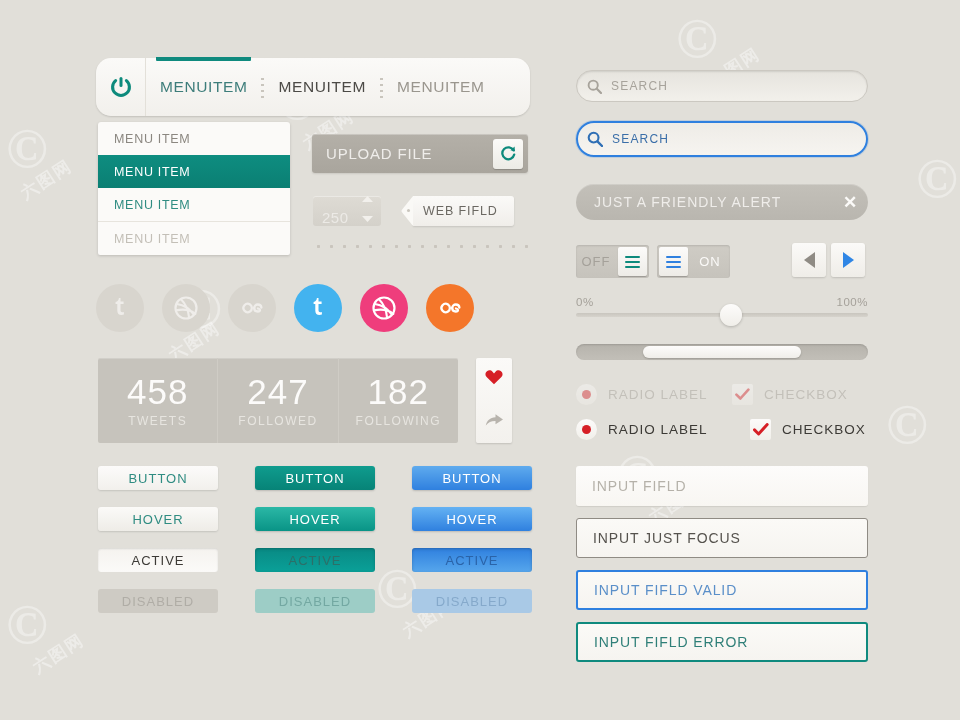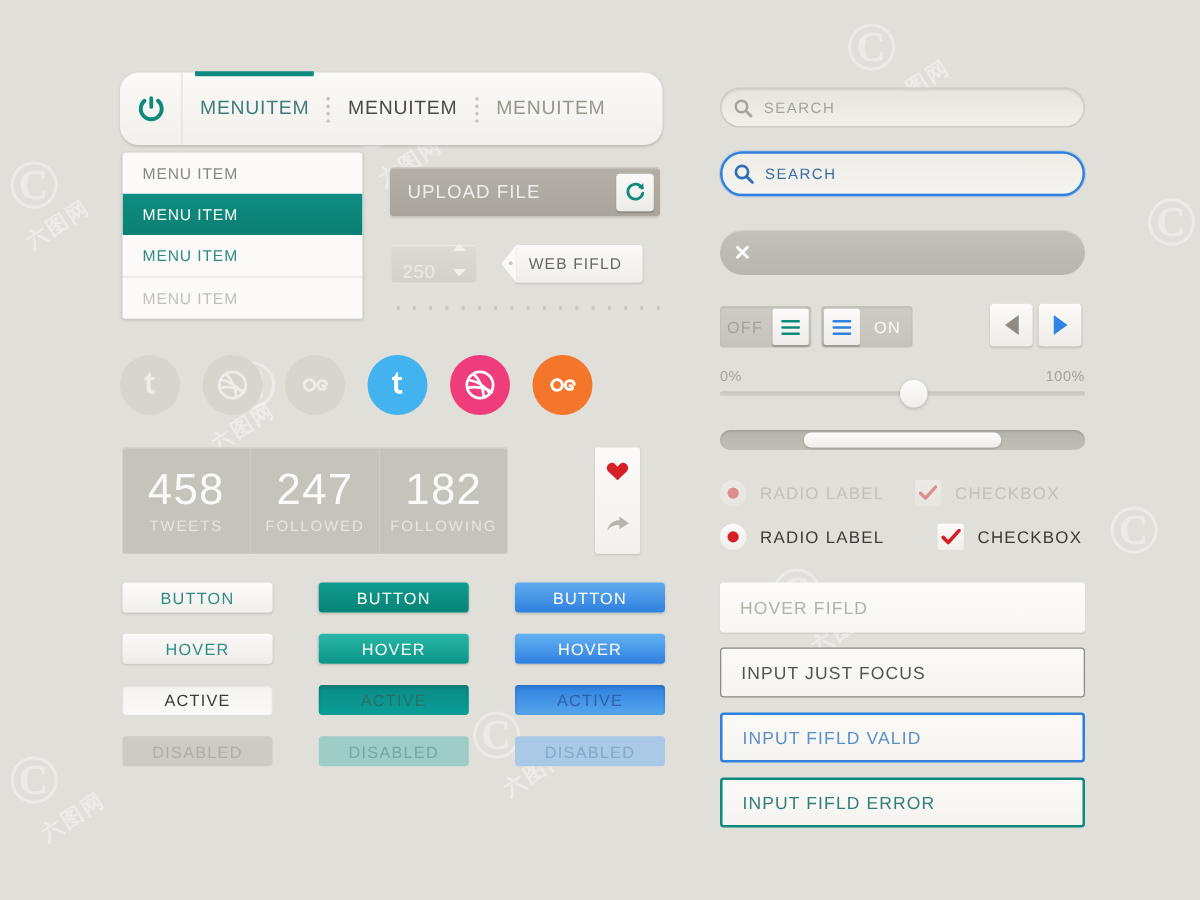--- a/index.html
+++ b/index.html
@@ -87,21 +87,21 @@
   #social { left:96px; top:280px; width:380px; height:56px; display:flex; align-items:center; }
   .soc { width:48px; height:48px; border-radius:50%; margin-right:18px;
     display:flex; align-items:center; justify-content:center; flex:none; }
   .soc.off { background:#d8d5ce; }
   .soc.tw  { background:#43b3ef; }
   .soc.dr  { background:#ef3d7c; }
   .soc.lf  { background:#f4762a; }
   .soc svg { display:block; }
 
   
-  #stats { left:98px; top:358px; width:308px; height:85px;
+  #stats { left:98px; top:358px; width:360px; height:85px;
     background:#c6c3bc; border-radius:2px;
     box-shadow:inset 0 1px 0 rgba(255,255,255,.20); display:flex; }
   .stat { flex:1; display:flex; flex-direction:column; align-items:center;
     justify-content:center; border-right:1px solid #cfccc5; }
   .stat:last-child { border-right:none; }
   .stat .n { font-size:35px; color:#fcfbfa; line-height:1; font-weight:300; letter-spacing:1px; }
   .stat .t { font-size:12px; color:#e7e5e0; letter-spacing:1.5px; margin-top:5px; }
 
   #actions { left:476px; top:358px; width:36px; height:85px;
     background:linear-gradient(#fbfaf8,#f3f1ed); border-radius:2px;
@@ -430,20 +430,21 @@
     <div class="ic">
       <svg width="16" height="16" viewBox="0 0 16 16">
           <circle cx="6.6" cy="6.6" r="4.9" fill="none" stroke="#2f6fb5" stroke-width="2.1"></circle>
           <path d="M10.4 10.4 15 15" stroke="#2f6fb5" stroke-width="2.4" stroke-linecap="round"></path>
         </svg>
     </div>
     <div class="tx">SEARCH</div>
   </div>
 
   <div id="alert">
+    <div class="tx">JUST A FRIENDLY ALERT</div>
     <div class="x">✕</div>
   </div>
 
   <div class="tgl" id="tglOff">
     <div class="lab">OFF</div>
     <div class="knob grn">
       <div class="ln"></div>
       <div class="ln"></div>
       <div class="ln"></div>
     </div>
@@ -503,21 +504,21 @@
   <div class="ctl on" style="left:750px; top:419px;">
     <div class="cbx">
       <svg width="16" height="14" viewBox="0 0 16 14">
           <path d="M1.5 6.9 5.6 11 14.2 1.5" fill="none" stroke="#d61f26" stroke-width="2.9" stroke-linecap="round" stroke-linejoin="round"></path>
         </svg>
     </div>
     <div class="lb">CHECKBOX</div>
   </div>
 
   <div class="inp" id="inp1">
-      <span>HOVER FIFLD</span>
+      <span>INPUT FIFLD</span>
     </div>
   <div class="inp" id="inp2">
       <span>INPUT JUST FOCUS</span>
     </div>
   <div class="inp" id="inp3">
       <span>INPUT FIFLD VALID</span>
     </div>
   <div class="inp" id="inp4">
       <span>INPUT FIFLD ERROR</span>
     </div>

